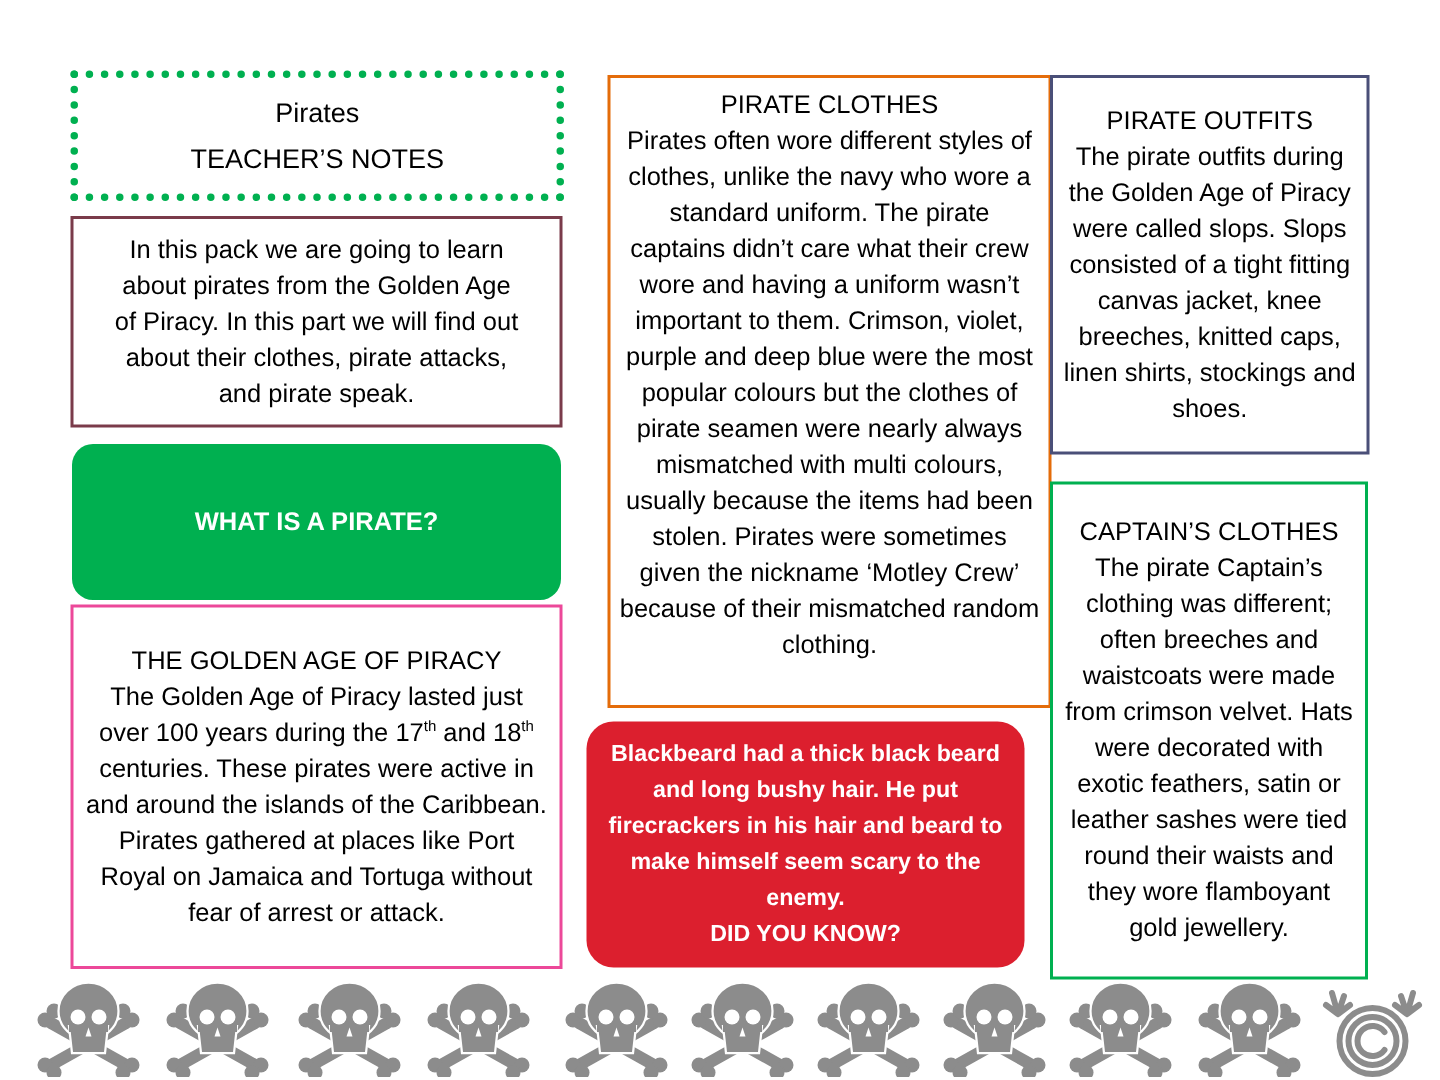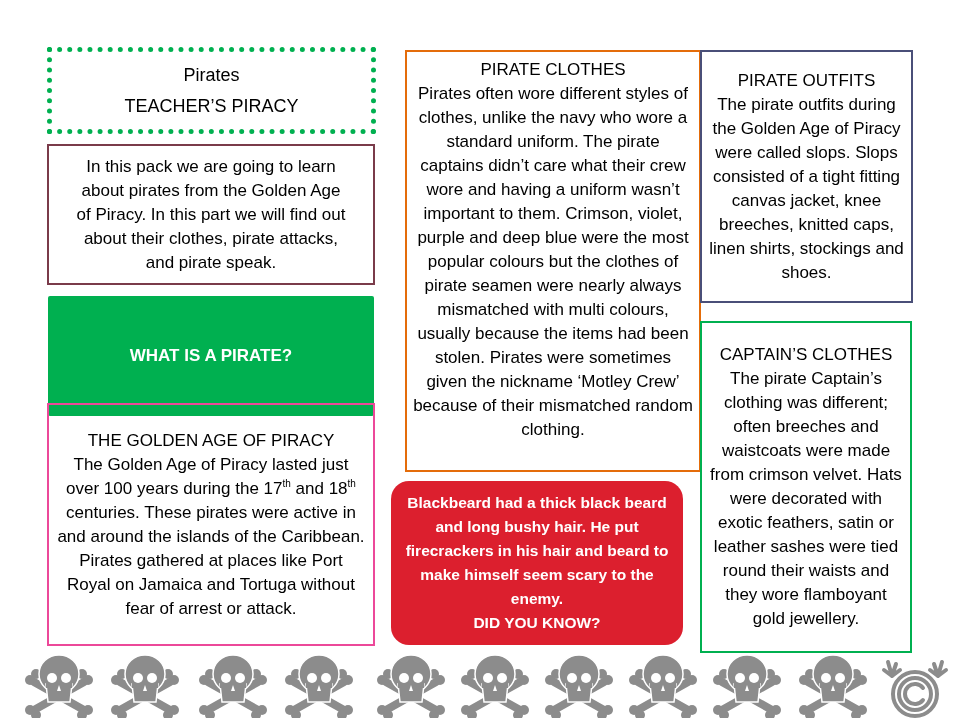--- a/index.html
+++ b/index.html
@@ -4,40 +4,40 @@
 <style>
   html, body { margin:0; padding:0; }
   body { width:960px; height:720px; background:#ffffff; position:relative; overflow:hidden;
          font-family:"Liberation Sans", sans-serif; color:#000; }
   .box { position:absolute; box-sizing:border-box; text-align:center; display:flex;
          flex-direction:column; align-items:center; justify-content:center; }
   .txt { font-size:17px; line-height:24px; }
   .title-box { left:47px; top:47px; width:329px; height:87px; border:5px dotted #00b050; }
   .title-box .t { font-size:18px; line-height:31px; }
   .intro { left:47px; top:144px; width:328px; height:141px; border:2px solid #7a3b4a; padding:0 24px; }
-  .whatis { left:48px; top:296px; width:326px; height:120px; background:#00b050; border-radius:2px;
+  .whatis { left:48px; top:296px; width:326px; height:104px; background:#00b050; border-radius:14px;
             color:#fff; font-weight:bold; padding:0 12px; }
   .golden { left:47px; top:403px; width:328px; height:243px; border:2px solid #ec4899; padding:0 8px; }
   .clothes { left:389px; top:50px; width:296px; height:422px; border:2px solid #e46c0a; padding:0 6px; justify-content:flex-start; padding-top:6px;margin-left:16px; }
   .didyou { left:391px; top:481px; width:292px; height:164px; background:#dc1f2e; border-radius:18px;
             color:#fff; font-weight:bold; padding:0 10px; }
   .didyou .txt { font-size:15.5px; line-height:24px; }
   .outfits { left:700px; top:50px; width:213px; height:253px; border:2px solid #4a4f78; padding:0 6px; }
   .captain { left:700px; top:321px; width:212px; height:332px; border:2px solid #00b050; padding:0 6px; }
   sup { font-size:10px; line-height:0; }
   .footer { position:absolute; left:0; top:650px; width:960px; height:70px; }
   .skull { position:absolute; top:2px; width:74px; height:66px; }
   .copy { position:absolute; left:878px; top:4px; width:74px; height:66px; }
 </style>
 </head>
 <body>
 
 <div class="box title-box">
   <div class="t">Pirates</div>
-  <div class="t">TEACHER’S PIRACY</div>
+  <div class="t">TEACHER’S NOTES</div>
 </div>
 
 <div class="box intro">
   <div class="txt">In this pack we are going to learn about pirates from the Golden Age of Piracy. In this part we will find out about their clothes, pirate attacks, and pirate speak.</div>
 </div>
 
 <div class="box whatis">
   <div class="txt">WHAT IS A PIRATE?</div>
 </div>
 

